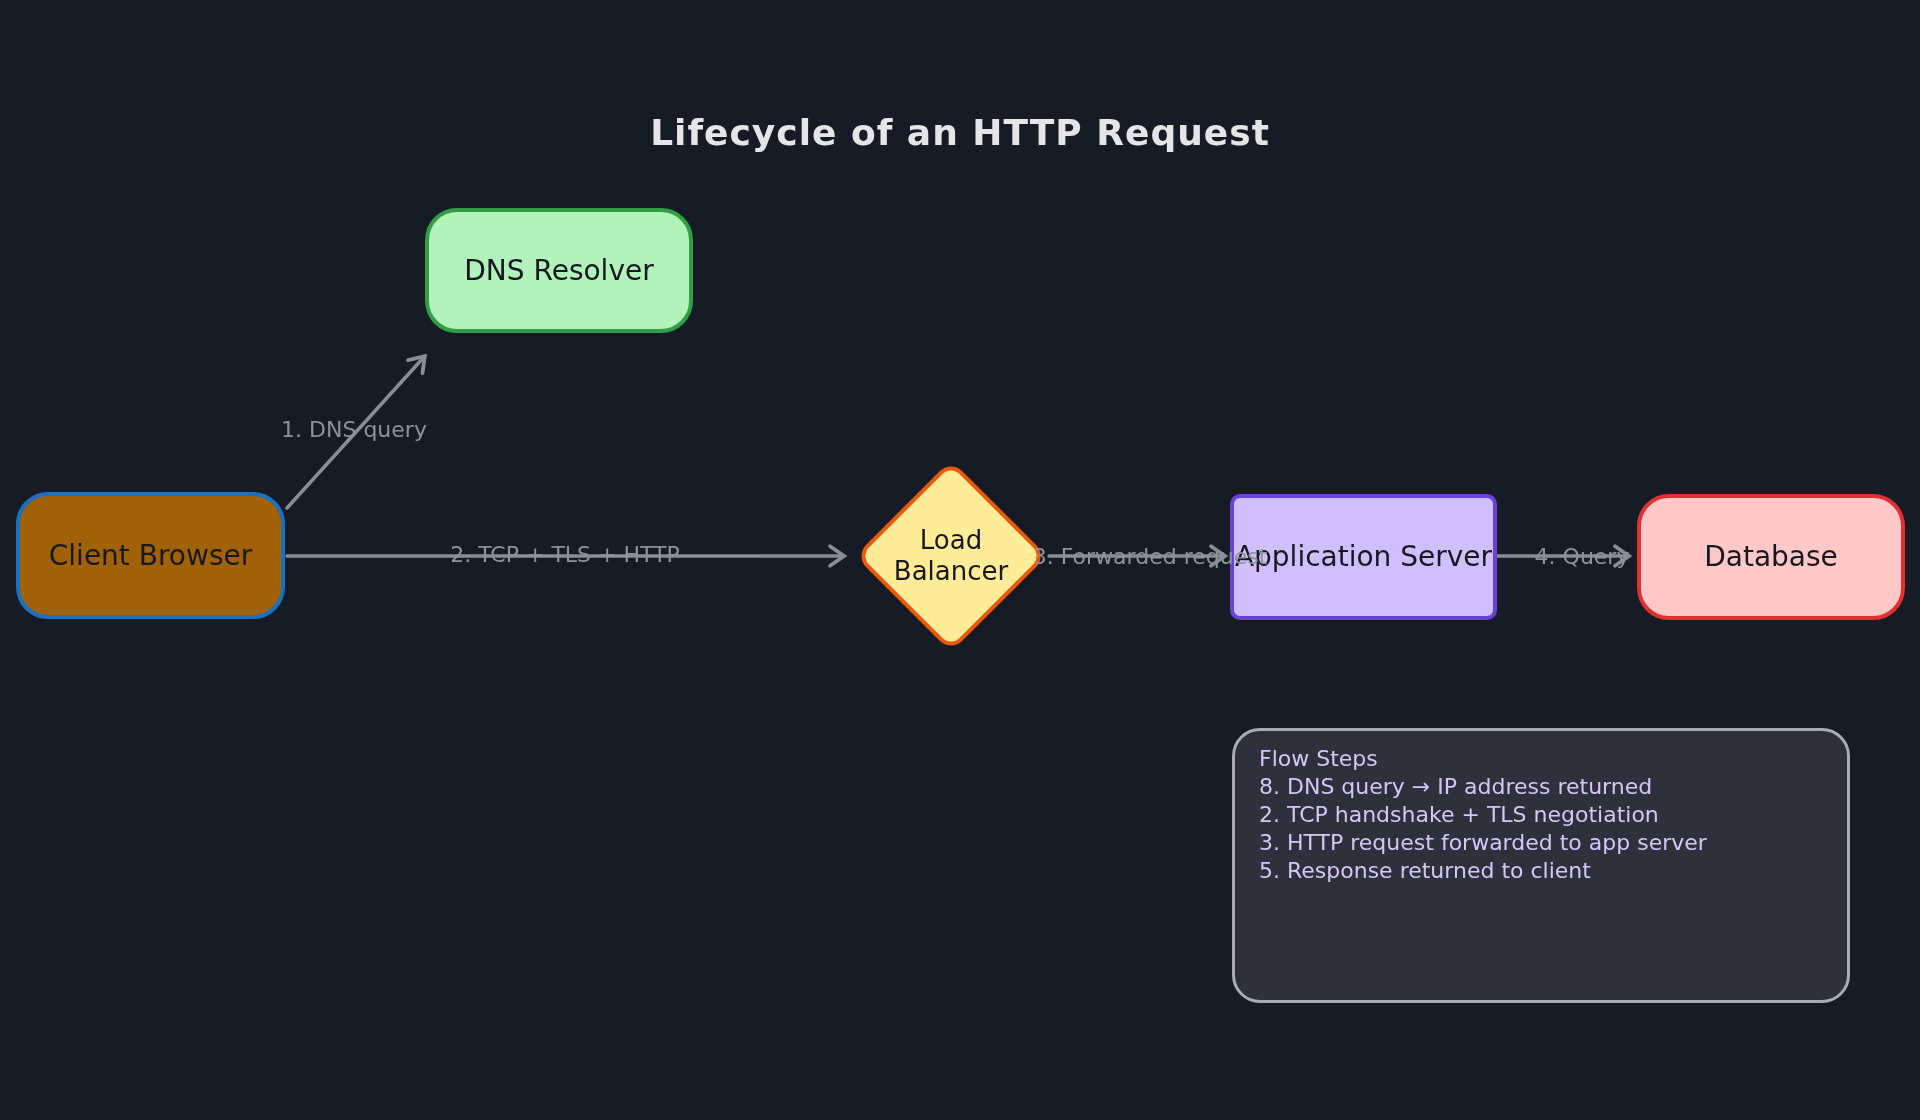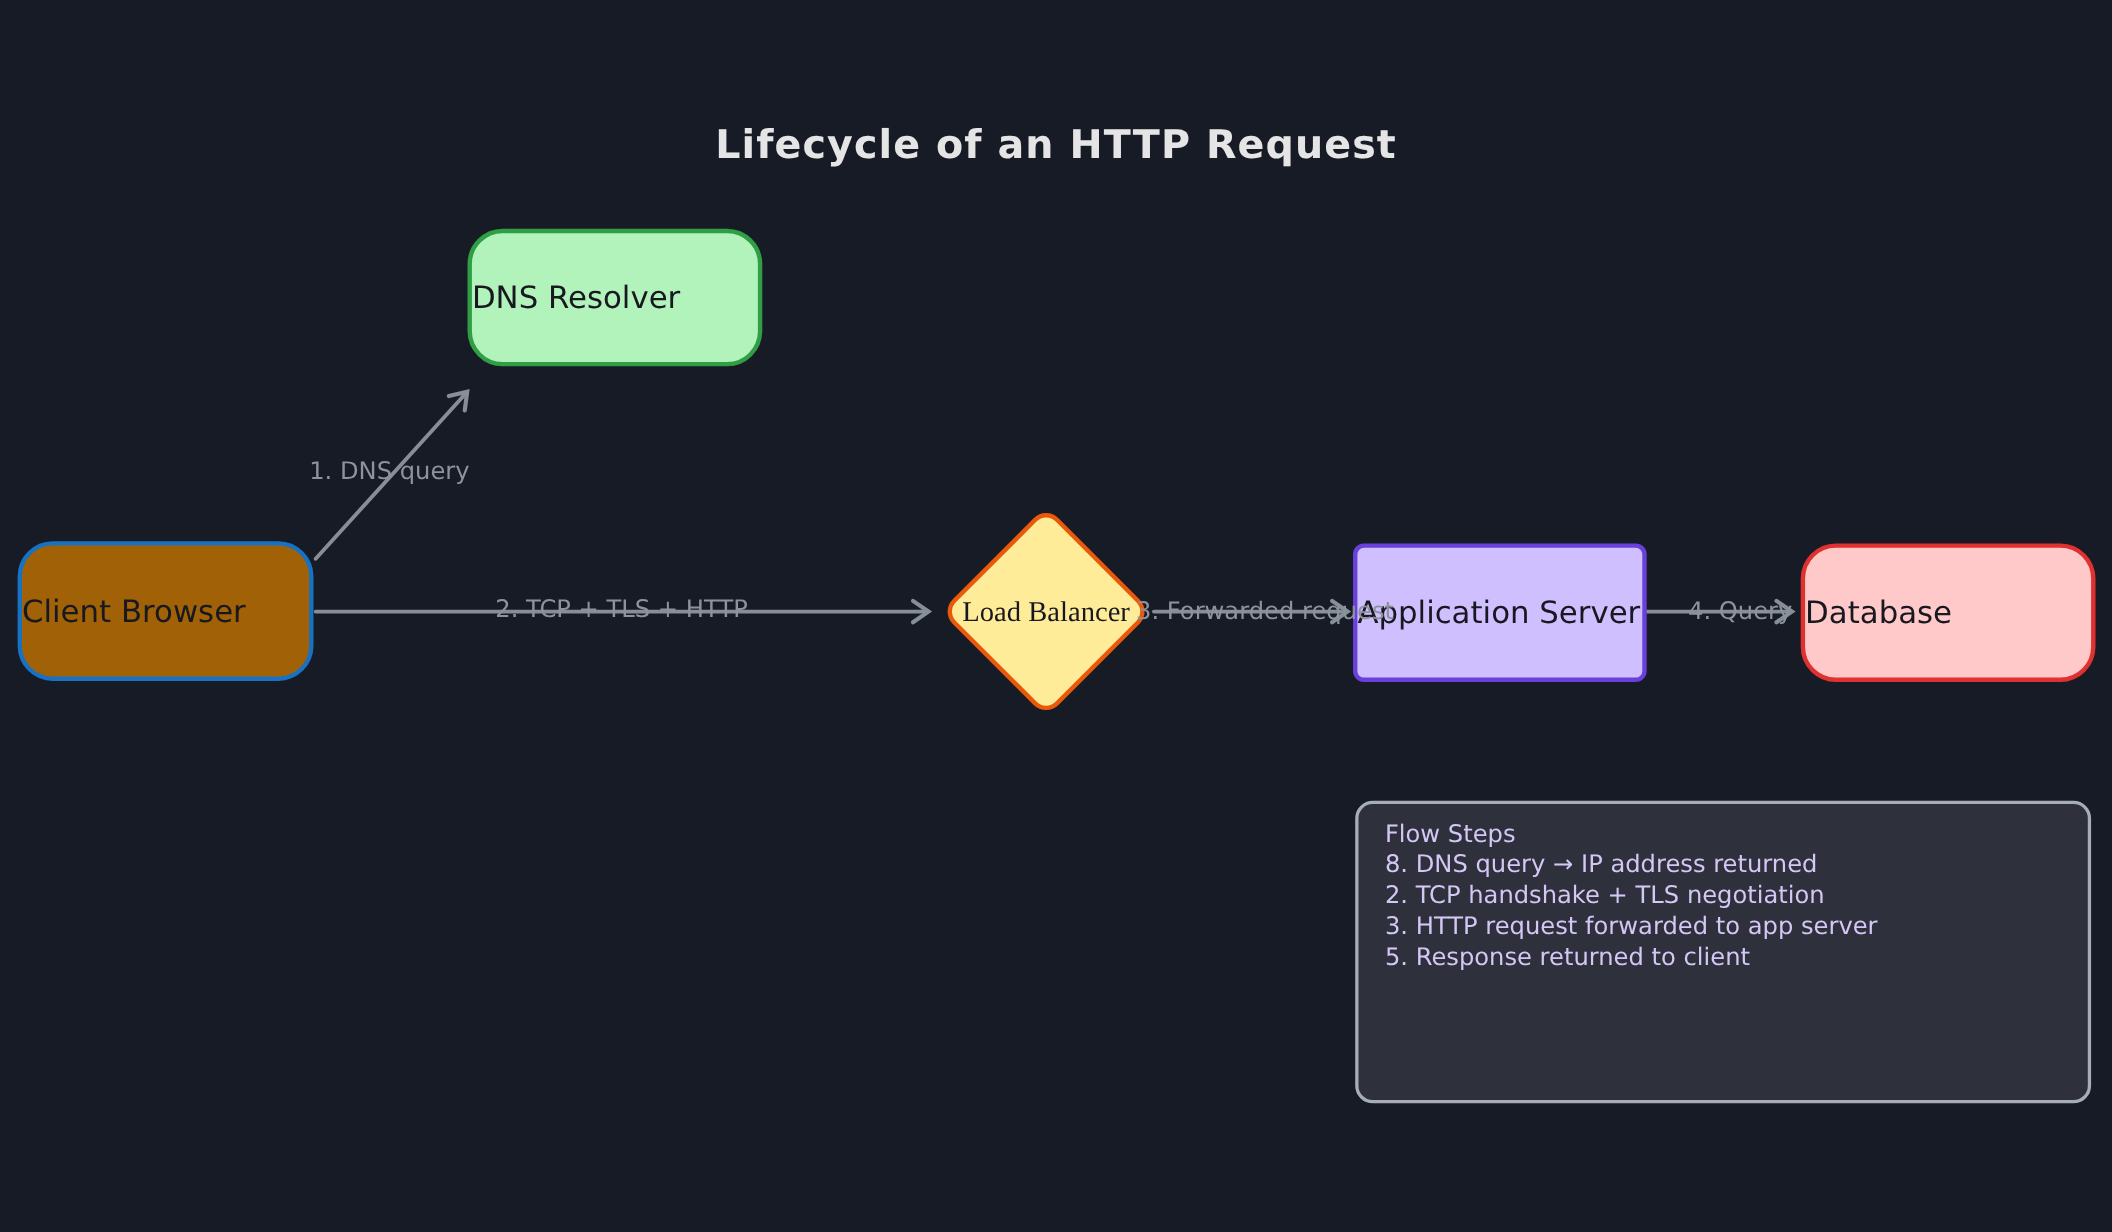--- a/index.html
+++ b/index.html
@@ -29,40 +29,41 @@
   .edges-svg {
     position: absolute;
     left: 0; top: 0;
     width: 1920px; height: 1120px;
   }
 
   .node {
     position: absolute;
     display: flex;
     align-items: center;
+    justify-content: center;
     border-radius: 32px;
     border: 4px solid;
   }
   .node-label {
     font-size: 28px;
     color: #181820;
     text-align: center;
     line-height: 1.2;
     white-space: nowrap;
   }
 
   .node-client   { left: 16px;   top: 492px; width: 269px; height: 127px; background: #a16207; border-color: #1971c2; }
   .node-dns      { left: 425px;  top: 208px; width: 268px; height: 125px; background: #b2f2bb; border-color: #2f9e44; }
   .node-app      { left: 1230px; top: 494px; width: 267px; height: 126px; background: #d0bfff; border-color: #6741d9; border-radius: 10px; }
   .node-db       { left: 1637px; top: 494px; width: 268px; height: 126px; background: #ffc9c9; border-color: #e03131; }
 
   .diamond-wrap {
     position: absolute;
     left: 855px; top: 460px;
-    width: 192px; height: 192px; font-family: Liberation Serif, serif;
+    width: 192px; height: 192px;
   }
   .diamond-shape {
     position: absolute;
     left: 28px; top: 28px;
     width: 136px; height: 136px;
     background: #ffec99;
     border: 4px solid #e8590c;
     border-radius: 16px;
     transform: rotate(45deg);
   }
@@ -79,24 +80,24 @@
     position: absolute;
     transform: translate(-50%, -50%);
     font-size: 22px;
     color: #8d939c;
     white-space: nowrap;
   }
 
   .notes {
     position: absolute;
     left: 1232px; top: 728px;
-    width: 669px; height: 275px;
+    width: 618px; height: 275px;
     background: #2e313c;
     border: 3px solid #a6adb4;
-    border-radius: 16px;
+    border-radius: 28px;
     padding: 14px 24px;
   }
   .notes-line {
     font-size: 22px;
     line-height: 28px;
     color: #d4c6f5;
     white-space: nowrap;
   }
 </style>
 </head>

